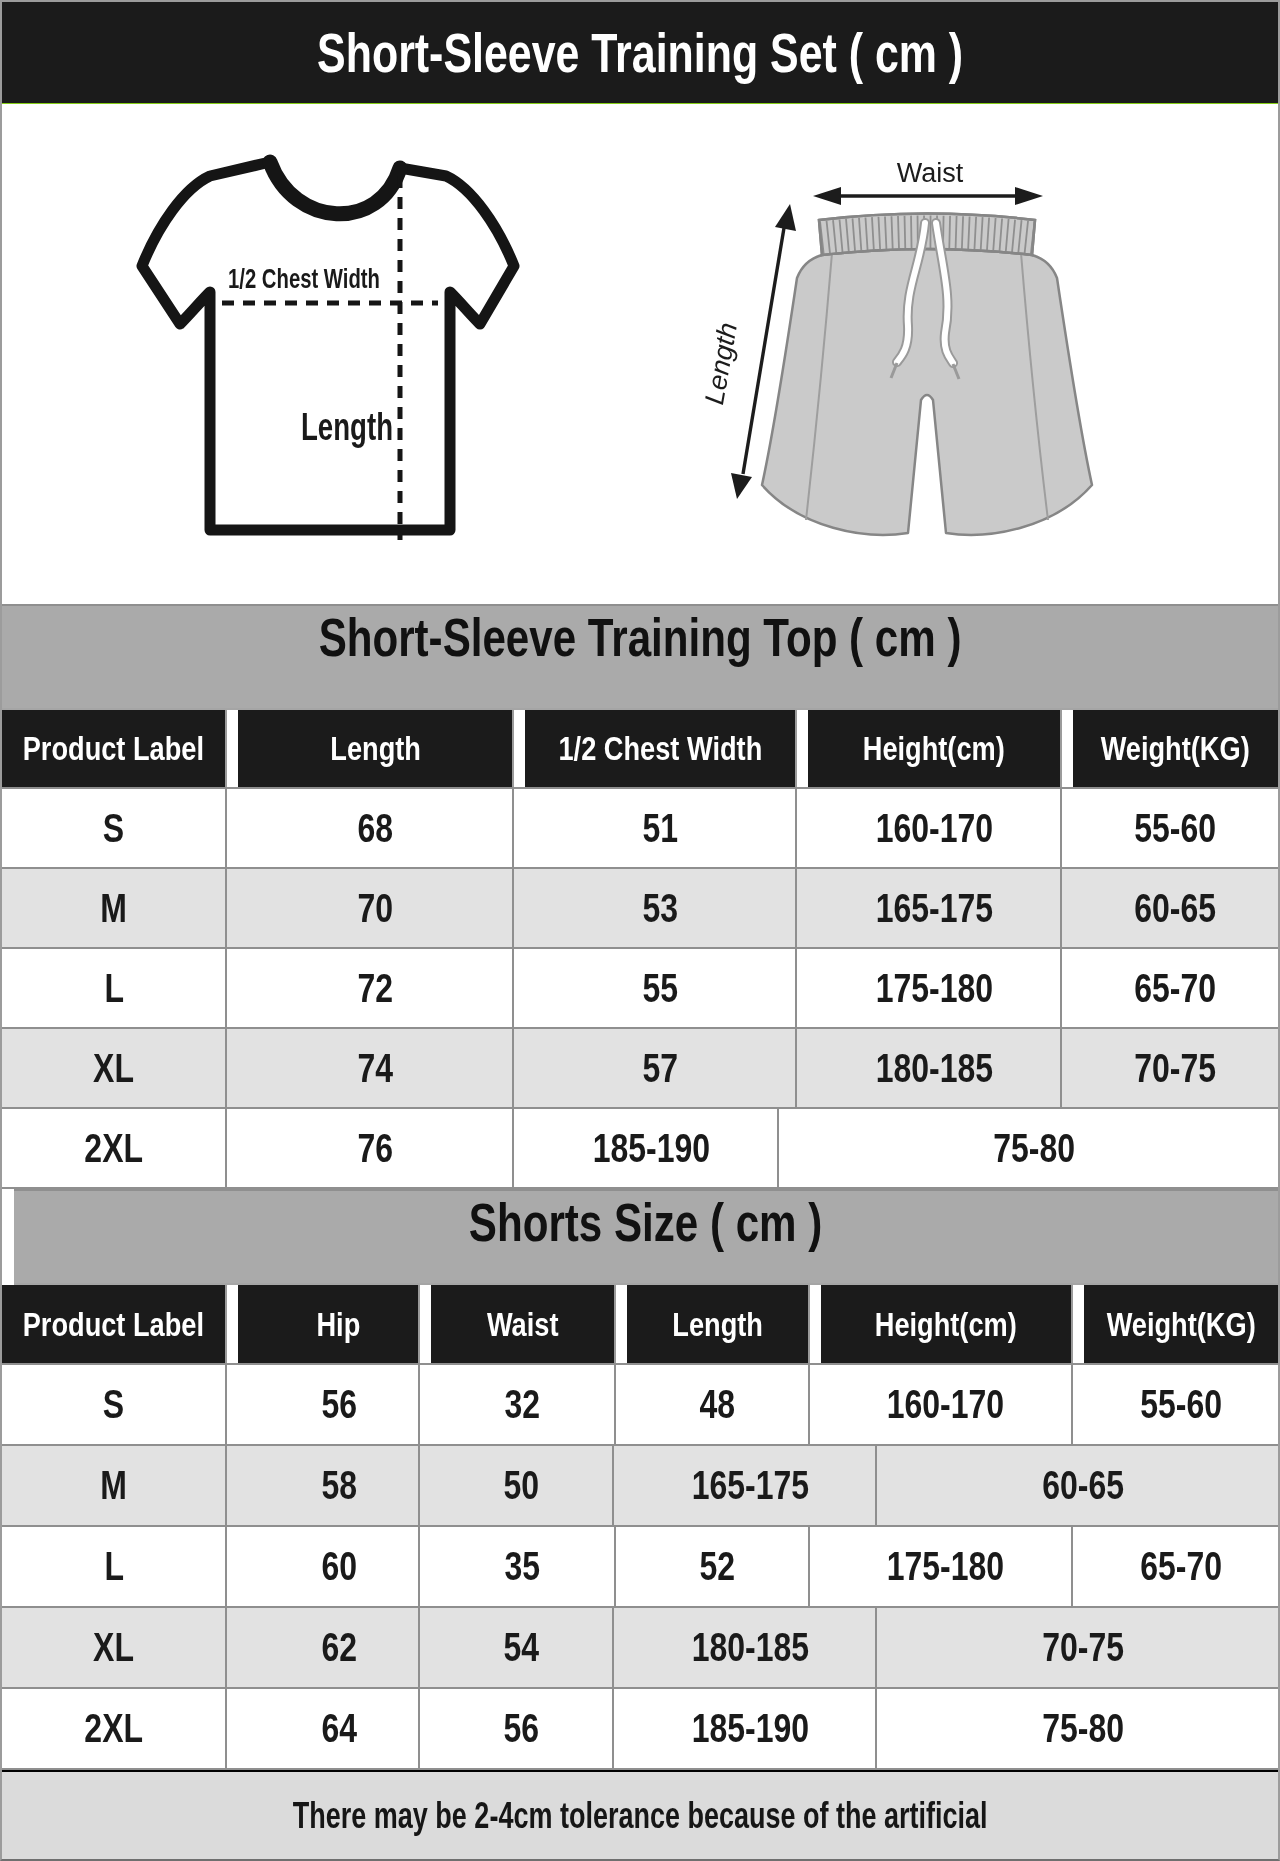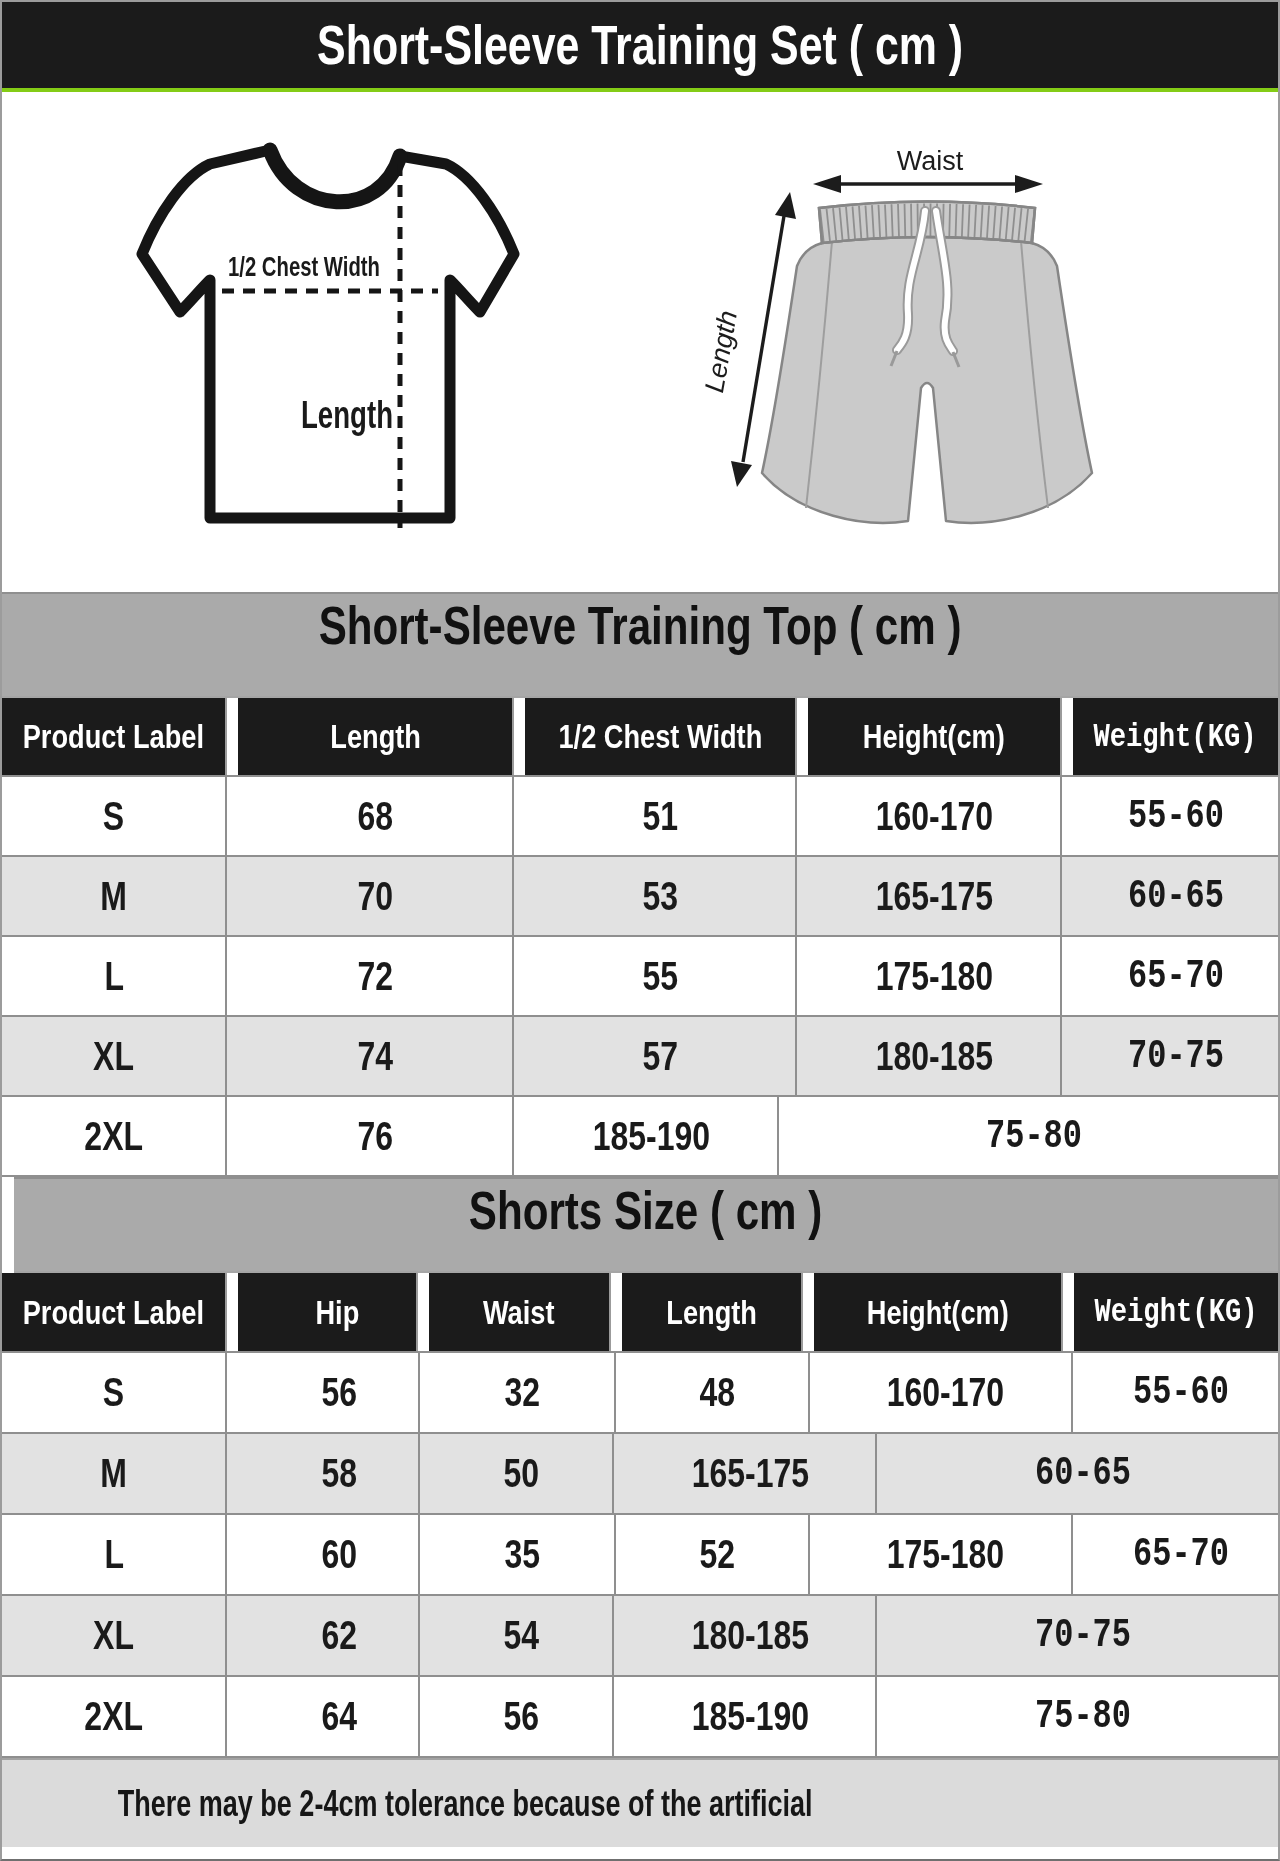--- a/index.html
+++ b/index.html
@@ -5,21 +5,21 @@
   html,body{margin:0;padding:0;background:#ffffff;}
   .page{
     position:relative;width:1280px;height:1861px;box-sizing:border-box;
     border:2px solid #9c9c9c;border-bottom-color:#6f6f6f;background:#fff;
     font-family:"Liberation Sans","DejaVu Sans",sans-serif;overflow:hidden;
   }
   .cx{display:inline-block;transform:scaleX(.78);transform-origin:center;white-space:nowrap;}
   .cx8{display:inline-block;transform:scaleX(.8);transform-origin:center;white-space:nowrap;}
 
   .title-bar{
-    height:90px;background:#1b1b1b;border-bottom:4px solid #84cc16;box-sizing:border-box;
+    height:102px;background:#1b1b1b;border-bottom:1px solid #84cc16;box-sizing:border-box;
     display:flex;align-items:center;justify-content:center;
   }
   .title-bar span{color:#ffffff;font-size:55px;font-weight:700;}
 
   .diagrams{position:relative;height:500px;background:#ffffff;}
   .diagrams svg{position:absolute;}
   .svg-tee{left:116px;top:24px;}
   .svg-shorts{left:598px;top:26px;}
 
   .band{
@@ -30,35 +30,35 @@
   .band2{height:96px;margin-left:12px;}
   .band span{color:#111111;font-size:54px;font-weight:700;}
 
   .sizetable{width:100%;}
   .row{display:flex;box-sizing:border-box;border-bottom:2px solid #8f8f8f;background:#ffffff;gap:11px;}
   .row.alt{background:#e2e2e2;}
   .cell{
     box-sizing:border-box;display:flex;align-items:center;justify-content:center;
     border-right:2px solid #8f8f8f;
   }
-  .cell:last-child{border-right:none;font-family:Liberation Mono, monospace;}
+  .cell:last-child{border-right:none;}
   .row.head .cell{background:#1b1b1b;border-right-color:#9b9b9b;}
   .row.head .cell span{color:#ffffff;font-size:34px;font-weight:700;}
   .row .cell span{color:#1a1a1a;font-size:40px;font-weight:700;}
   .t1 .row{height:80px;}
   .t1 .row.head{height:79px;}
   .t2 .row{height:81px;}
   .t2 .row.head{height:80px;}
 
   .t1 .c0{width:17.67%;} .t1 .c1{width:21.62%;} .t1 .c2{width:21.3%;} .t1 .c3{width:19.9%;} .t1 .c4{flex:1;}
   .t2 .c0{width:17.67%;} .t2 .c1{width:14.23%;padding-left:21px;} .t2 .c2{width:14.47%;} .t2 .c3{width:14.35%;} .t2 .c4{width:19.77%;} .t2 .c5{flex:1;}
 
   .note{
-    height:89px;background:#dbdbdb;box-sizing:border-box;border-top:2px solid #a3a3a3;
-    display:flex;align-items:center;
+    height:89px;background:#dbdbdb;box-sizing:border-box;border-top:2px solid #000000;
+    display:flex;align-items:center;justify-content:center;
   }
   .note span{color:#161616;font-size:36px;font-weight:700;transform:scaleX(.75);}
 
   text{font-family:"Liberation Sans","DejaVu Sans",sans-serif;}
 </style>
 </head>
 <body>
 
 <div class="page">
 

